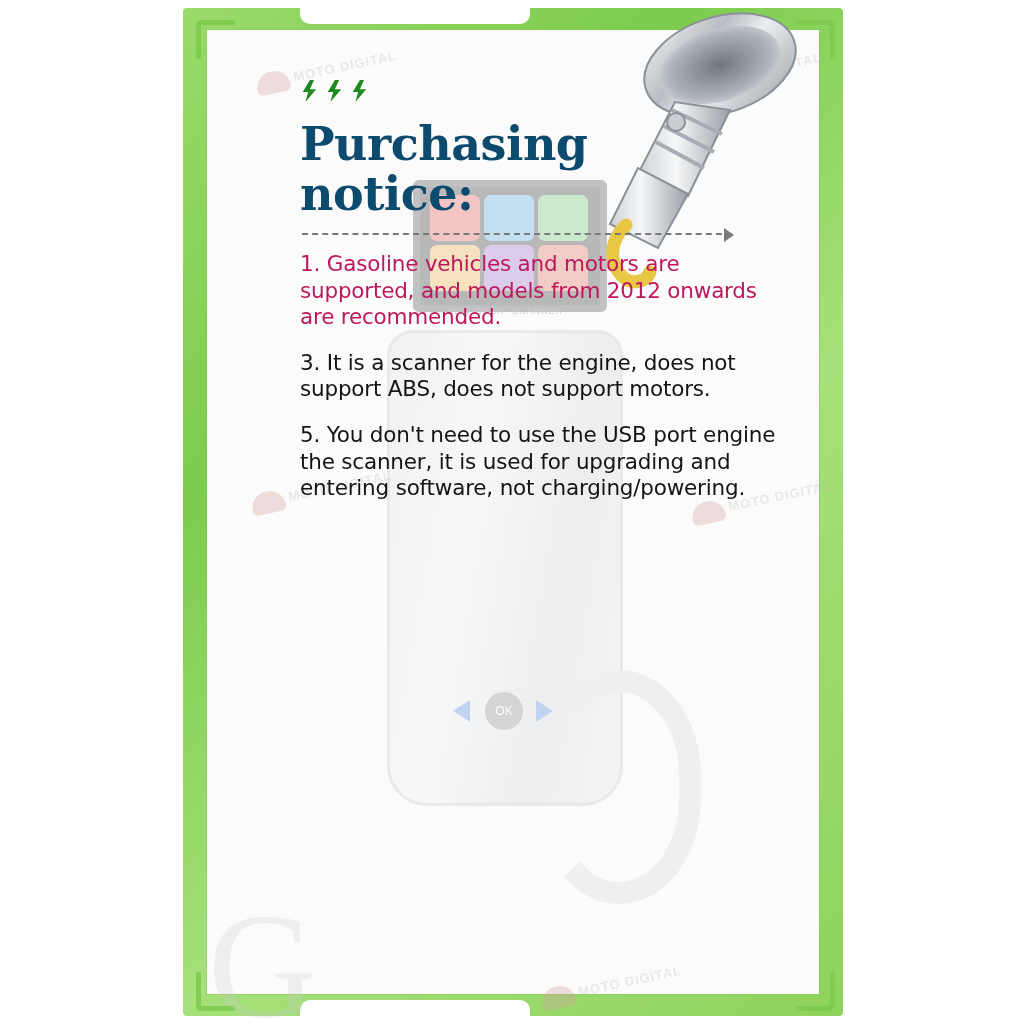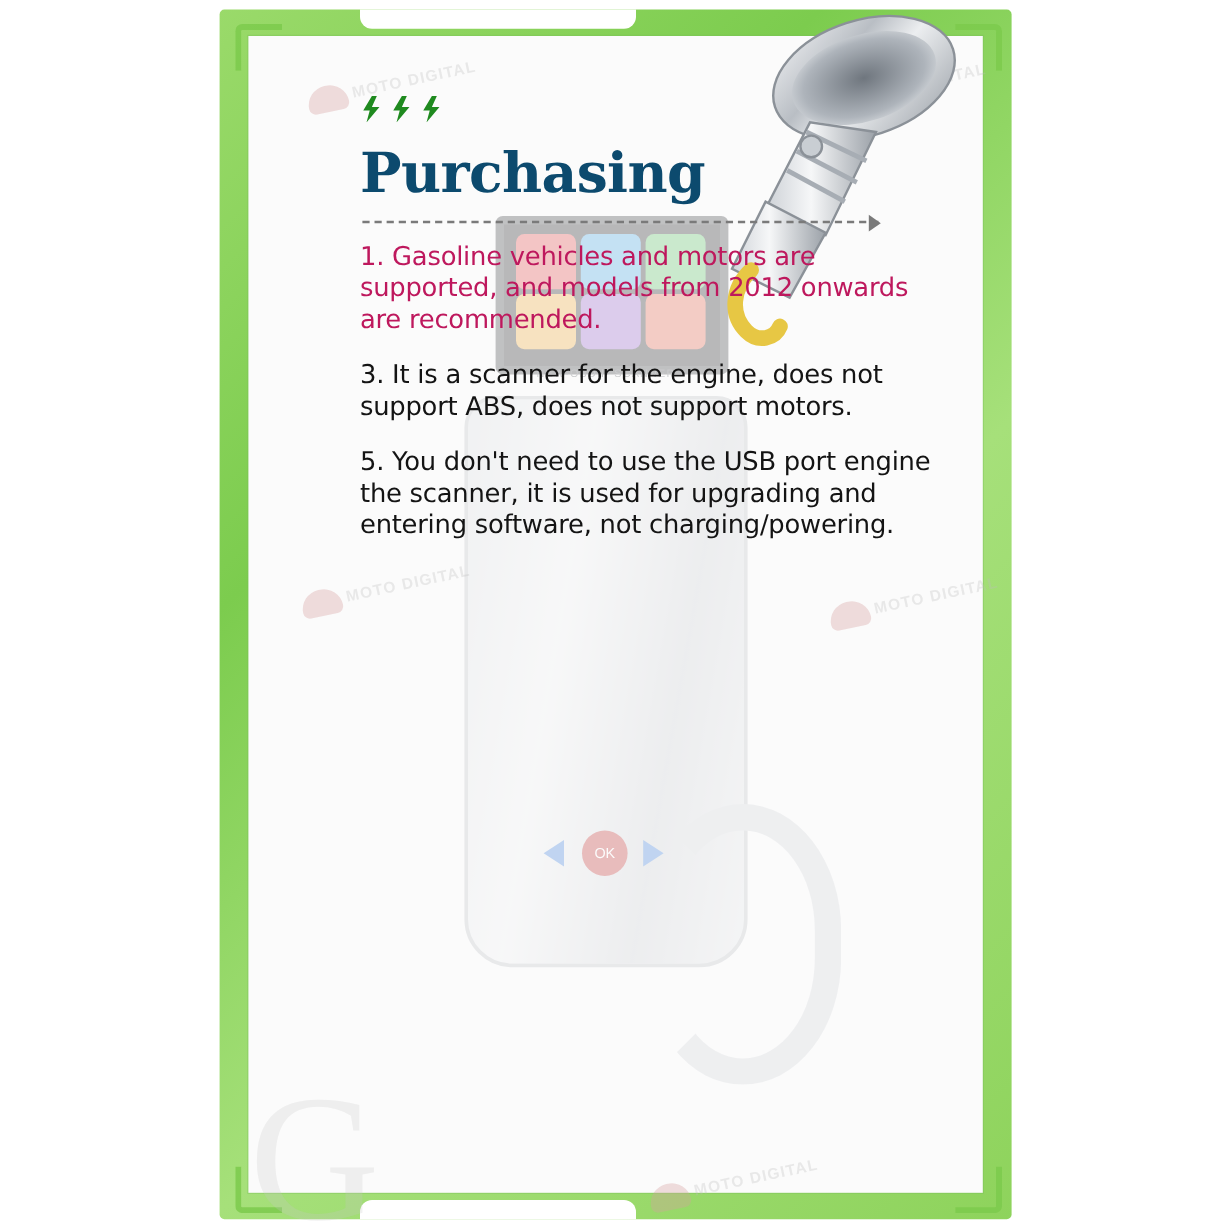--- a/index.html
+++ b/index.html
@@ -121,21 +121,21 @@
   .dpad {
     position: absolute;
     left: 246px;
     top: 660px;
     width: 100px;
     height: 44px;
   }
   .dpad .ok {
     position: absolute; left: 32px; top: 2px;
     width: 38px; height: 38px; border-radius: 50%;
-    background:#b91c1c; color:#fff; font-size:12px;
+    background:#737373; color:#fff; font-size:12px;
     display:flex; align-items:center; justify-content:center;
     font-family:"Liberation Sans", sans-serif;
   }
   .arrow {
     position:absolute; top: 10px; width:0;height:0;
     border-top:11px solid transparent;
     border-bottom:11px solid transparent;
   }
   .arrow.left { left:0; border-right: 17px solid #2b72d8; }
   .arrow.right { right:0; border-left: 17px solid #2b72d8; }
@@ -315,20 +315,21 @@
   <div class="content">
 
     <div class="bolts">
       <div class="bolt"></div>
       <div class="bolt"></div>
       <div class="bolt"></div>
     </div>
 
     <h1 class="title">
       <span>Purchasing</span><br>
+      <span>notice:</span>
     </h1>
 
     <div class="divider"></div>
 
     <p class="note red">
       <span>1.</span>
       <span>Gasoline vehicles and motors are supported, and models from 2012 onwards are recommended.</span>
     </p>
 
 

